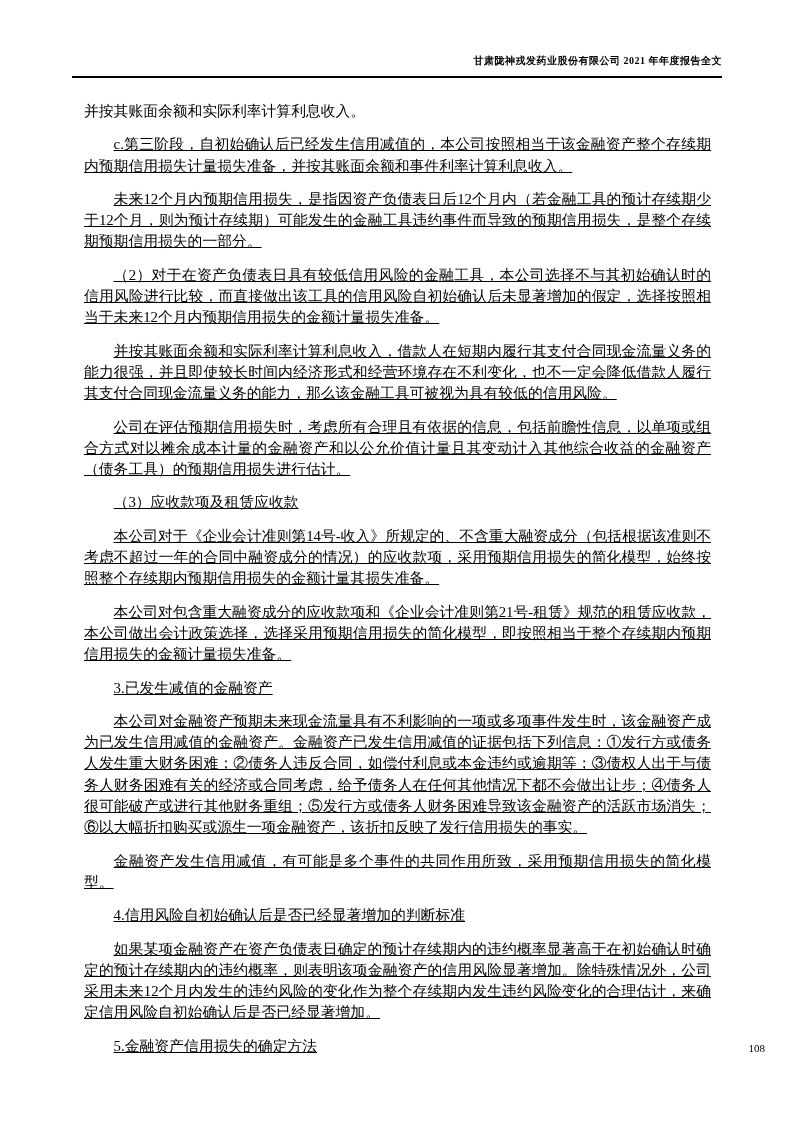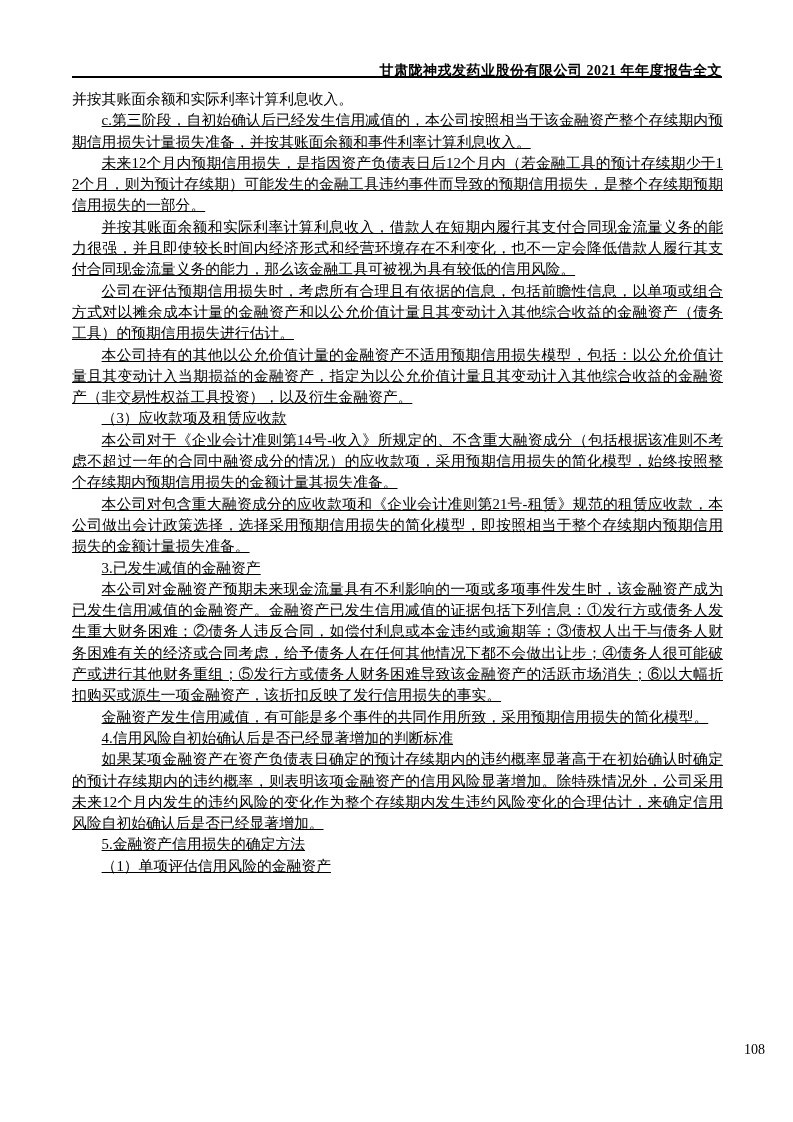--- a/index.html
+++ b/index.html
@@ -17,82 +17,80 @@
     position: absolute;
     inset: 0;
     background: #ffffff;
   }
   .report-header {
     position: absolute;
     top: 54px;
     left: 72px;
     width: 650px;
     text-align: right;
-    font-size: 14px;
+    font-size: 10px;
     font-weight: bold;
     letter-spacing: 0.5px;
     white-space: nowrap;
-    margin-top: 8px;
   }
   .header-rule {
     position: absolute;
     top: 76px;
     left: 72px;
     width: 650px;
     height: 0;
     border-top: 2px solid #000000;
   }
   .doc-body {
     position: absolute;
     top: 89px;
     left: 72px;
     width: 651px;
     font-size: 14.8px;
     line-height: 21.3px;
     text-align: justify;
     word-break: break-all;
   }
   .para {
-    margin: 0;
+    margin: 12px;
     padding: 0;
   }
   .para.indent {
     text-indent: 2em;
     text-decoration: underline;
   }
   .page-number {
     position: absolute;
     top: 1042px;
     right: 28px;
-    font-size: 14px;
+    font-size: 11px;
   }
 </style>
 </head>
 <body>
 
 <div class="page">
 
   <div class="report-header">甘肃陇神戎发药业股份有限公司 2021 年年度报告全文</div>
 
   <div class="header-rule"></div>
 
   <div class="doc-body">
       <p class="para">并按其账面余额和实际利率计算利息收入。</p>
       <p class="para indent">c.第三阶段，自初始确认后已经发生信用减值的，本公司按照相当于该金融资产整个存续期内预期信用损失计量损失准备，并按其账面余额和事件利率计算利息收入。</p>
       <p class="para indent">未来12个月内预期信用损失，是指因资产负债表日后12个月内（若金融工具的预计存续期少于12个月，则为预计存续期）可能发生的金融工具违约事件而导致的预期信用损失，是整个存续期预期信用损失的一部分。</p>
+      <p class="para indent">（2）对于在资产负债表日具有较低信用风险的金融工具，本公司选择不与其初始确认时的信用风险进行比较，而直接做出该工具的信用风险自初始确认后未显著增加的假定，选择按照相当于未来12个月内预期信用损失的金额计量损失准备。</p>
       <p class="para indent">并按其账面余额和实际利率计算利息收入，借款人在短期内履行其支付合同现金流量义务的能力很强，并且即使较长时间内经济形式和经营环境存在不利变化，也不一定会降低借款人履行其支付合同现金流量义务的能力，那么该金融工具可被视为具有较低的信用风险。</p>
       <p class="para indent">公司在评估预期信用损失时，考虑所有合理且有依据的信息，包括前瞻性信息，以单项或组合方式对以摊余成本计量的金融资产和以公允价值计量且其变动计入其他综合收益的金融资产（债务工具）的预期信用损失进行估计。</p>
-      <p class="para indent">本公司持有的其他以公允价值计量的金融资产不适用预期信用损失模型，包括：以公允价值计量且其变动计入当期损益的金融资产，指定为以公允价值计量且其变动计入其他综合收益的金融资产（非交易性权益工具投资），以及衍生金融资产。</p>
       <p class="para indent">（3）应收款项及租赁应收款</p>
       <p class="para indent">本公司对于《企业会计准则第14号-收入》所规定的、不含重大融资成分（包括根据该准则不考虑不超过一年的合同中融资成分的情况）的应收款项，采用预期信用损失的简化模型，始终按照整个存续期内预期信用损失的金额计量其损失准备。</p>
       <p class="para indent">本公司对包含重大融资成分的应收款项和《企业会计准则第21号-租赁》规范的租赁应收款，本公司做出会计政策选择，选择采用预期信用损失的简化模型，即按照相当于整个存续期内预期信用损失的金额计量损失准备。</p>
       <p class="para indent">3.已发生减值的金融资产</p>
       <p class="para indent">本公司对金融资产预期未来现金流量具有不利影响的一项或多项事件发生时，该金融资产成为已发生信用减值的金融资产。金融资产已发生信用减值的证据包括下列信息：①发行方或债务人发生重大财务困难；②债务人违反合同，如偿付利息或本金违约或逾期等；③债权人出于与债务人财务困难有关的经济或合同考虑，给予债务人在任何其他情况下都不会做出让步；④债务人很可能破产或进行其他财务重组；⑤发行方或债务人财务困难导致该金融资产的活跃市场消失；⑥以大幅折扣购买或源生一项金融资产，该折扣反映了发行信用损失的事实。</p>
       <p class="para indent">金融资产发生信用减值，有可能是多个事件的共同作用所致，采用预期信用损失的简化模型。</p>
       <p class="para indent">4.信用风险自初始确认后是否已经显著增加的判断标准</p>
       <p class="para indent">如果某项金融资产在资产负债表日确定的预计存续期内的违约概率显著高于在初始确认时确定的预计存续期内的违约概率，则表明该项金融资产的信用风险显著增加。除特殊情况外，公司采用未来12个月内发生的违约风险的变化作为整个存续期内发生违约风险变化的合理估计，来确定信用风险自初始确认后是否已经显著增加。</p>
       <p class="para indent">5.金融资产信用损失的确定方法</p>
-      <p class="para indent">（1）单项评估信用风险的金融资产</p>
     </div>
 
   <div class="page-number">108</div>
 
 </div>
 
 </body></html>

